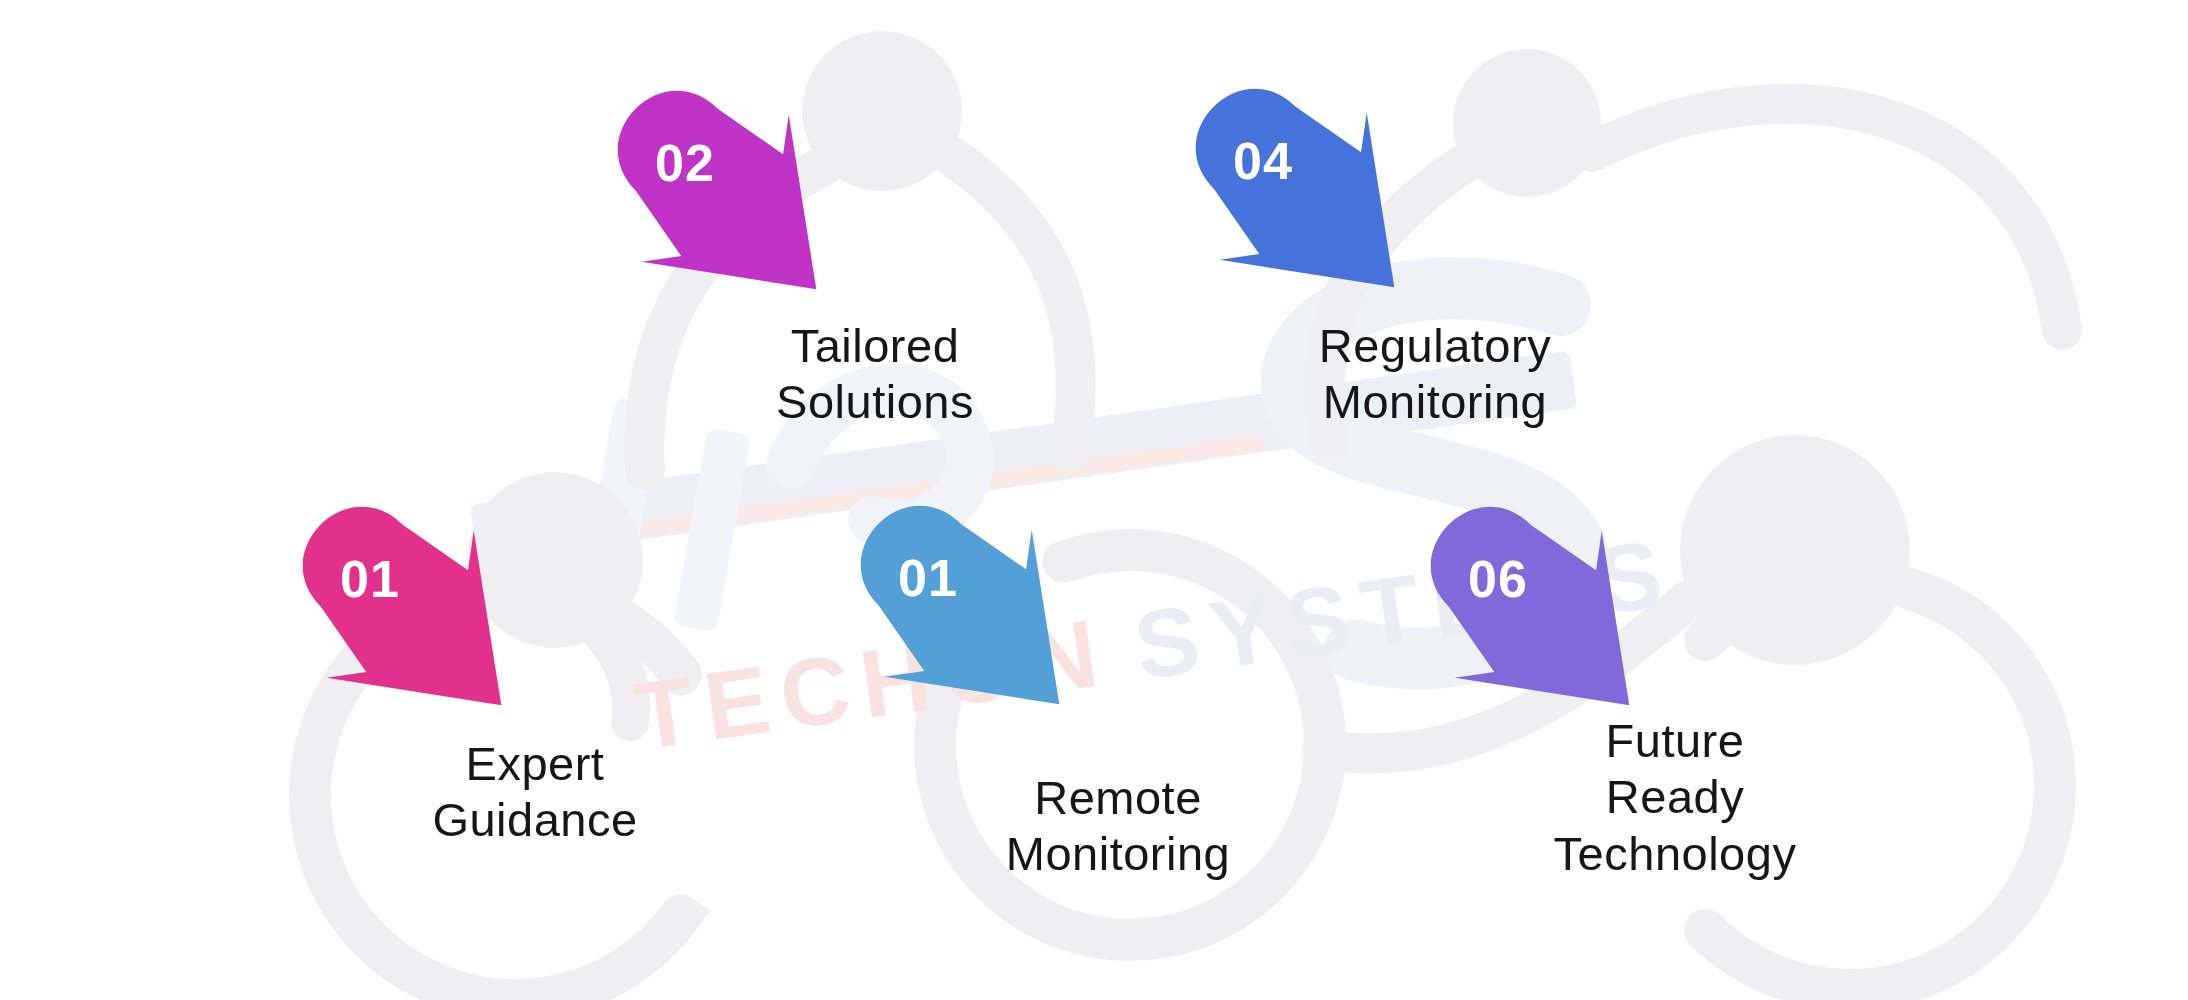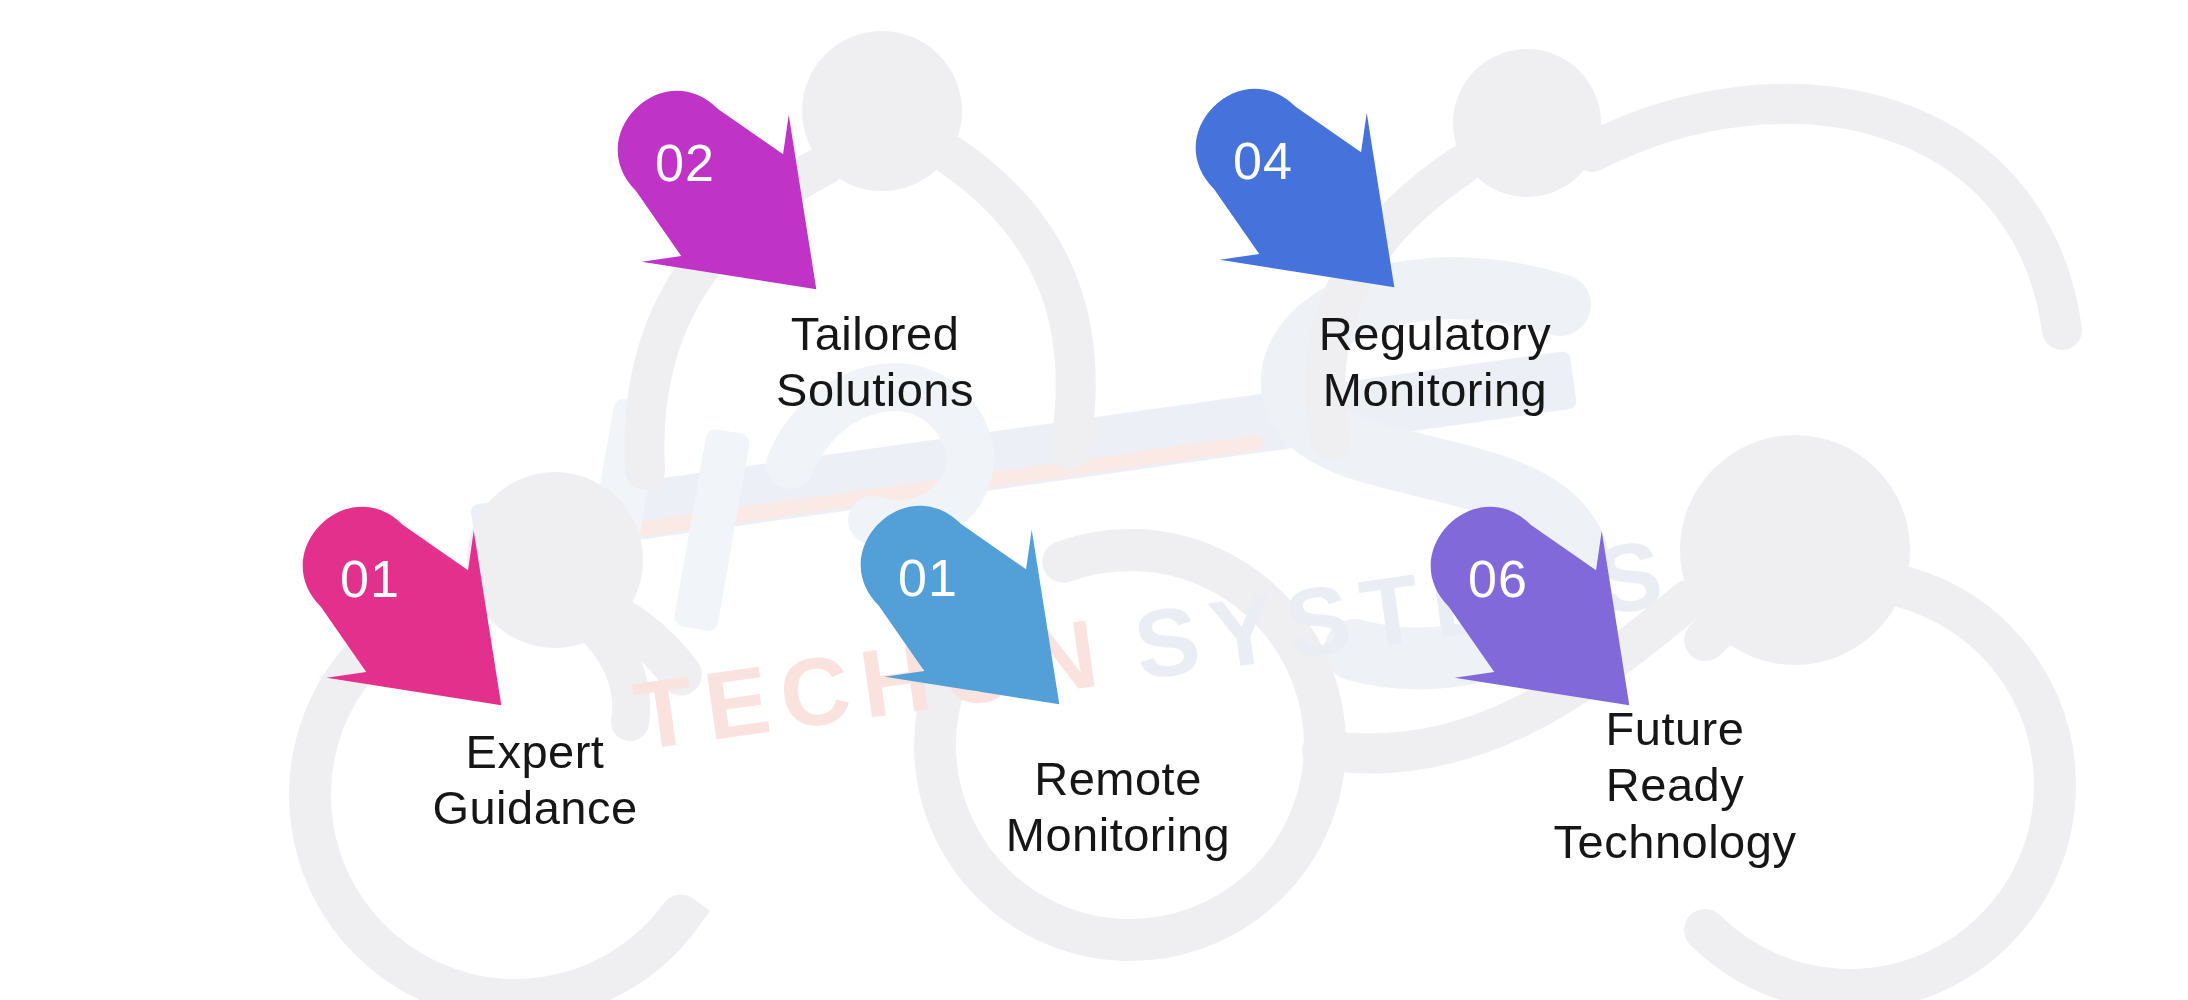--- a/index.html
+++ b/index.html
@@ -9,28 +9,29 @@
     background:#ffffff;
     overflow:hidden;
     font-family:"Liberation Sans","DejaVu Sans",sans-serif;
   }
   .bg{position:absolute;left:0;top:0;width:2188px;height:1000px;}
   .item{position:absolute;width:0;height:0;}
   .arrow-svg{position:absolute;left:-70px;top:-70px;overflow:visible;}
   .num{
     position:absolute;left:8px;top:13px;
     transform:translate(-50%,-50%);
-    color:#ffffff;font-weight:normal;font-size:52px;letter-spacing:1px;
+    color:#ffffff;font-weight:bold;font-size:52px;letter-spacing:1px;
   }
   .step-label{
     position:absolute;
     transform:translate(-50%,-50%);
     white-space:pre-line;text-align:center;
     font-size:47px;line-height:1.2;letter-spacing:0.5px;
     color:#161616;
+    margin-top:12px;
   }
   .wm-text{font-weight:bold;font-size:96px;letter-spacing:12px;}
 </style>
 </head>
 <body>
 
 <div class="stage">
 
   <svg class="bg" viewBox="0 0 2188 1000" aria-hidden="true">
     <g>
@@ -93,21 +94,21 @@
     <div class="num">02</div>
     <div class="step-label" style="left:198px;top:212px">Tailored
 Solutions</div>
   </div>
 
   <div class="item" style="left:920px;top:565px">
     <svg class="arrow-svg" width="220" height="220" viewBox="-70 -70 220 220">
       <use href="#arrow-shape" fill="#539FD7"></use>
     </svg>
     <div class="num">01</div>
-    <div class="step-label" style="left:198px;top:242px">Remote
+    <div class="step-label" style="left:198px;top:249px">Remote
 Monitoring</div>
   </div>
 
   <div class="item" style="left:1255px;top:148px">
     <svg class="arrow-svg" width="220" height="220" viewBox="-70 -70 220 220">
       <use href="#arrow-shape" fill="#4672DC"></use>
     </svg>
     <div class="num">04</div>
     <div class="step-label" style="left:180px;top:214px">Regulatory
 Monitoring</div>

